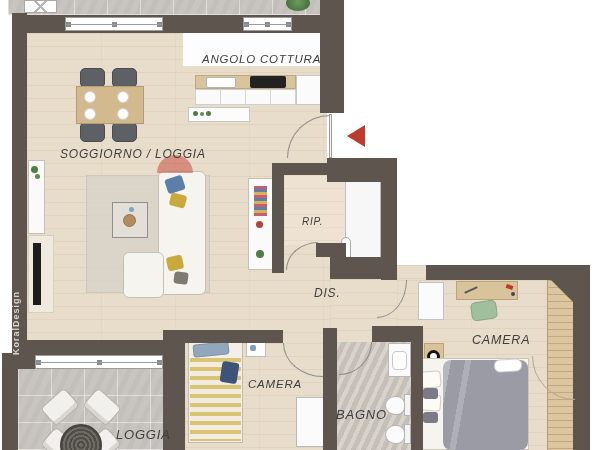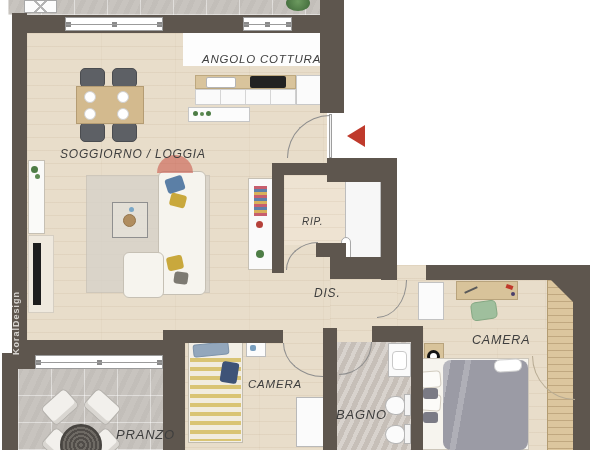--- a/index.html
+++ b/index.html
@@ -176,18 +176,18 @@
   <div class="abs z5 arc arc-br" style="left:377px;top:280px;width:30px;height:38px;"></div>
   <div class="abs z5 arc arc-bl" style="left:532px;top:356px;width:43px;height:44px;border-color:#b7ab93;"></div>
 
   <div class="lbl z6" style="left:202px;top:54px;font-size:11.5px;font-style:italic;">ANGOLO COTTURA</div>
   <div class="lbl z6" style="left:60px;top:148px;font-size:12px;">SOGGIORNO / LOGGIA</div>
   <div class="lbl z6" style="left:302px;top:217px;font-size:10px;">RIP.</div>
   <div class="lbl z6" style="left:314px;top:287px;font-size:12px;">DIS.</div>
   <div class="lbl z6" style="left:472px;top:334px;font-size:12.5px;">CAMERA</div>
   <div class="lbl z6" style="left:248px;top:379px;font-size:11.5px;">CAMERA</div>
   <div class="lbl z6" style="left:336px;top:408px;font-size:13px;">BAGNO</div>
-  <div class="lbl z6" style="left:116px;top:428px;font-size:13px;">PRANZO</div>
+  <div class="lbl z6" style="left:116px;top:428px;font-size:13px;">LOGGIA</div>
 
   <div class="abs z6" style="left:347px;top:125px;width:0;height:0;border-top:11px solid transparent;border-bottom:11px solid transparent;border-right:18px solid #bf3a2c;"></div>
   <div class="abs z6 credit" style="left:11px;top:293px;width:16px;height:62px;">KoralDesign</div>
 
 </div>
 
 </body></html>

